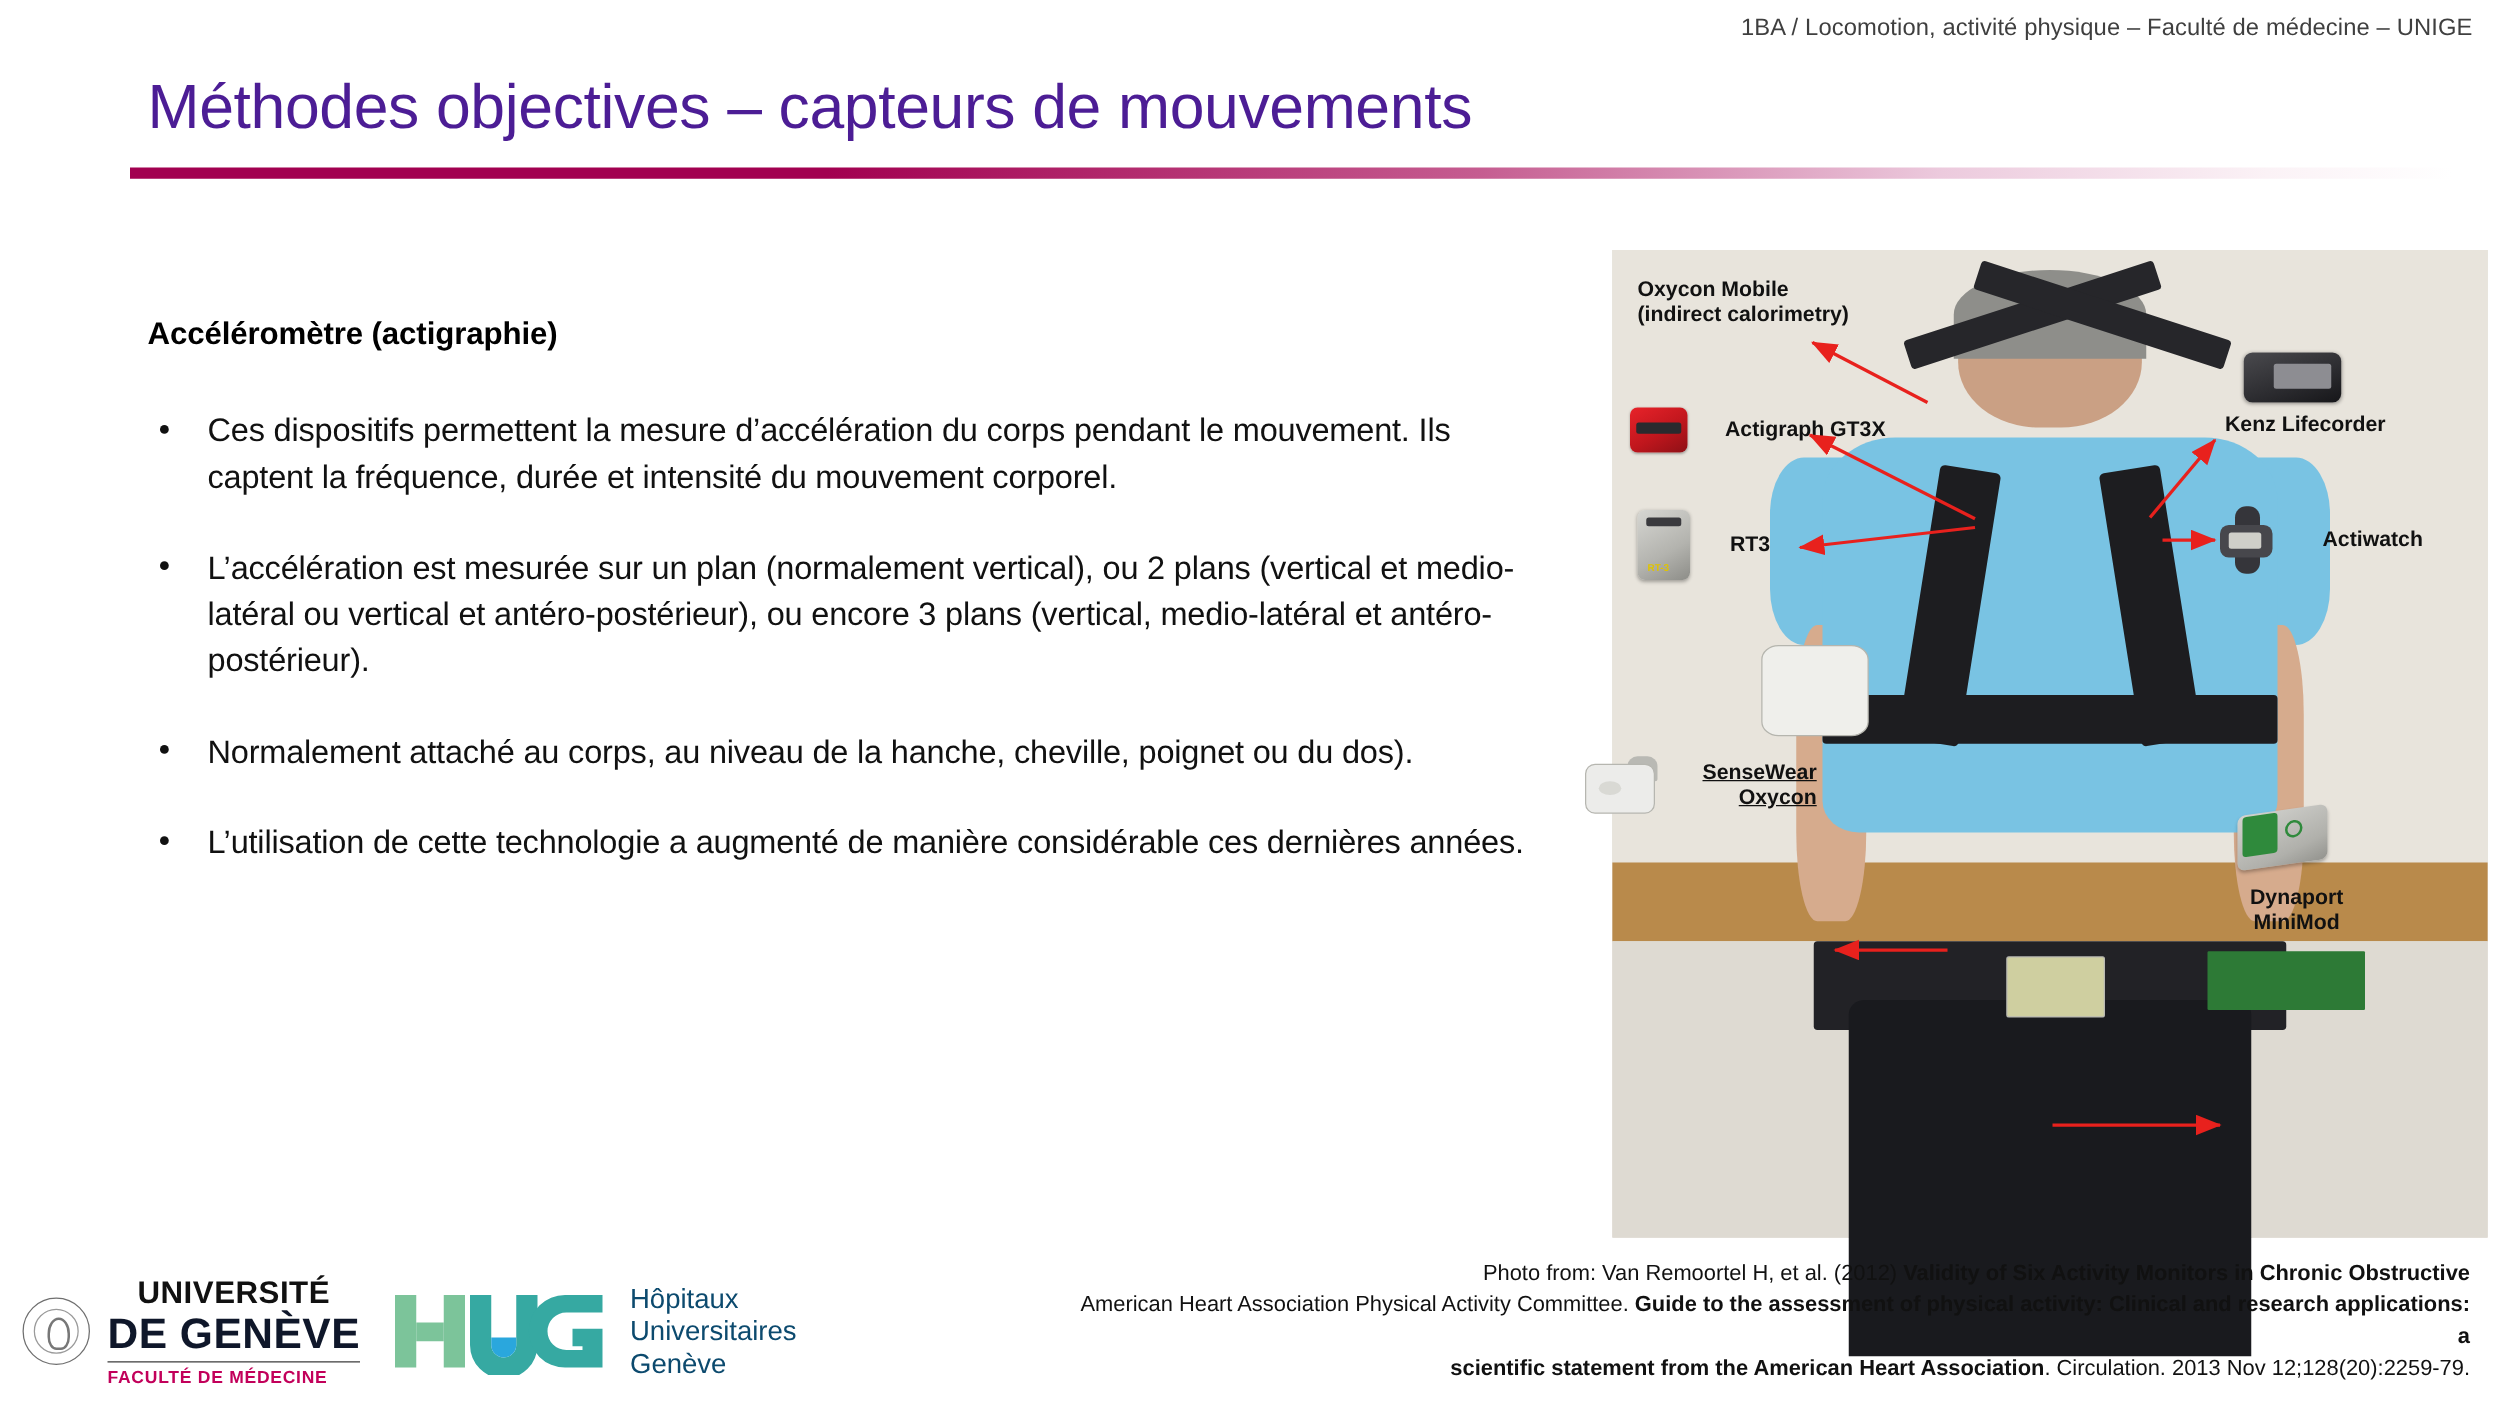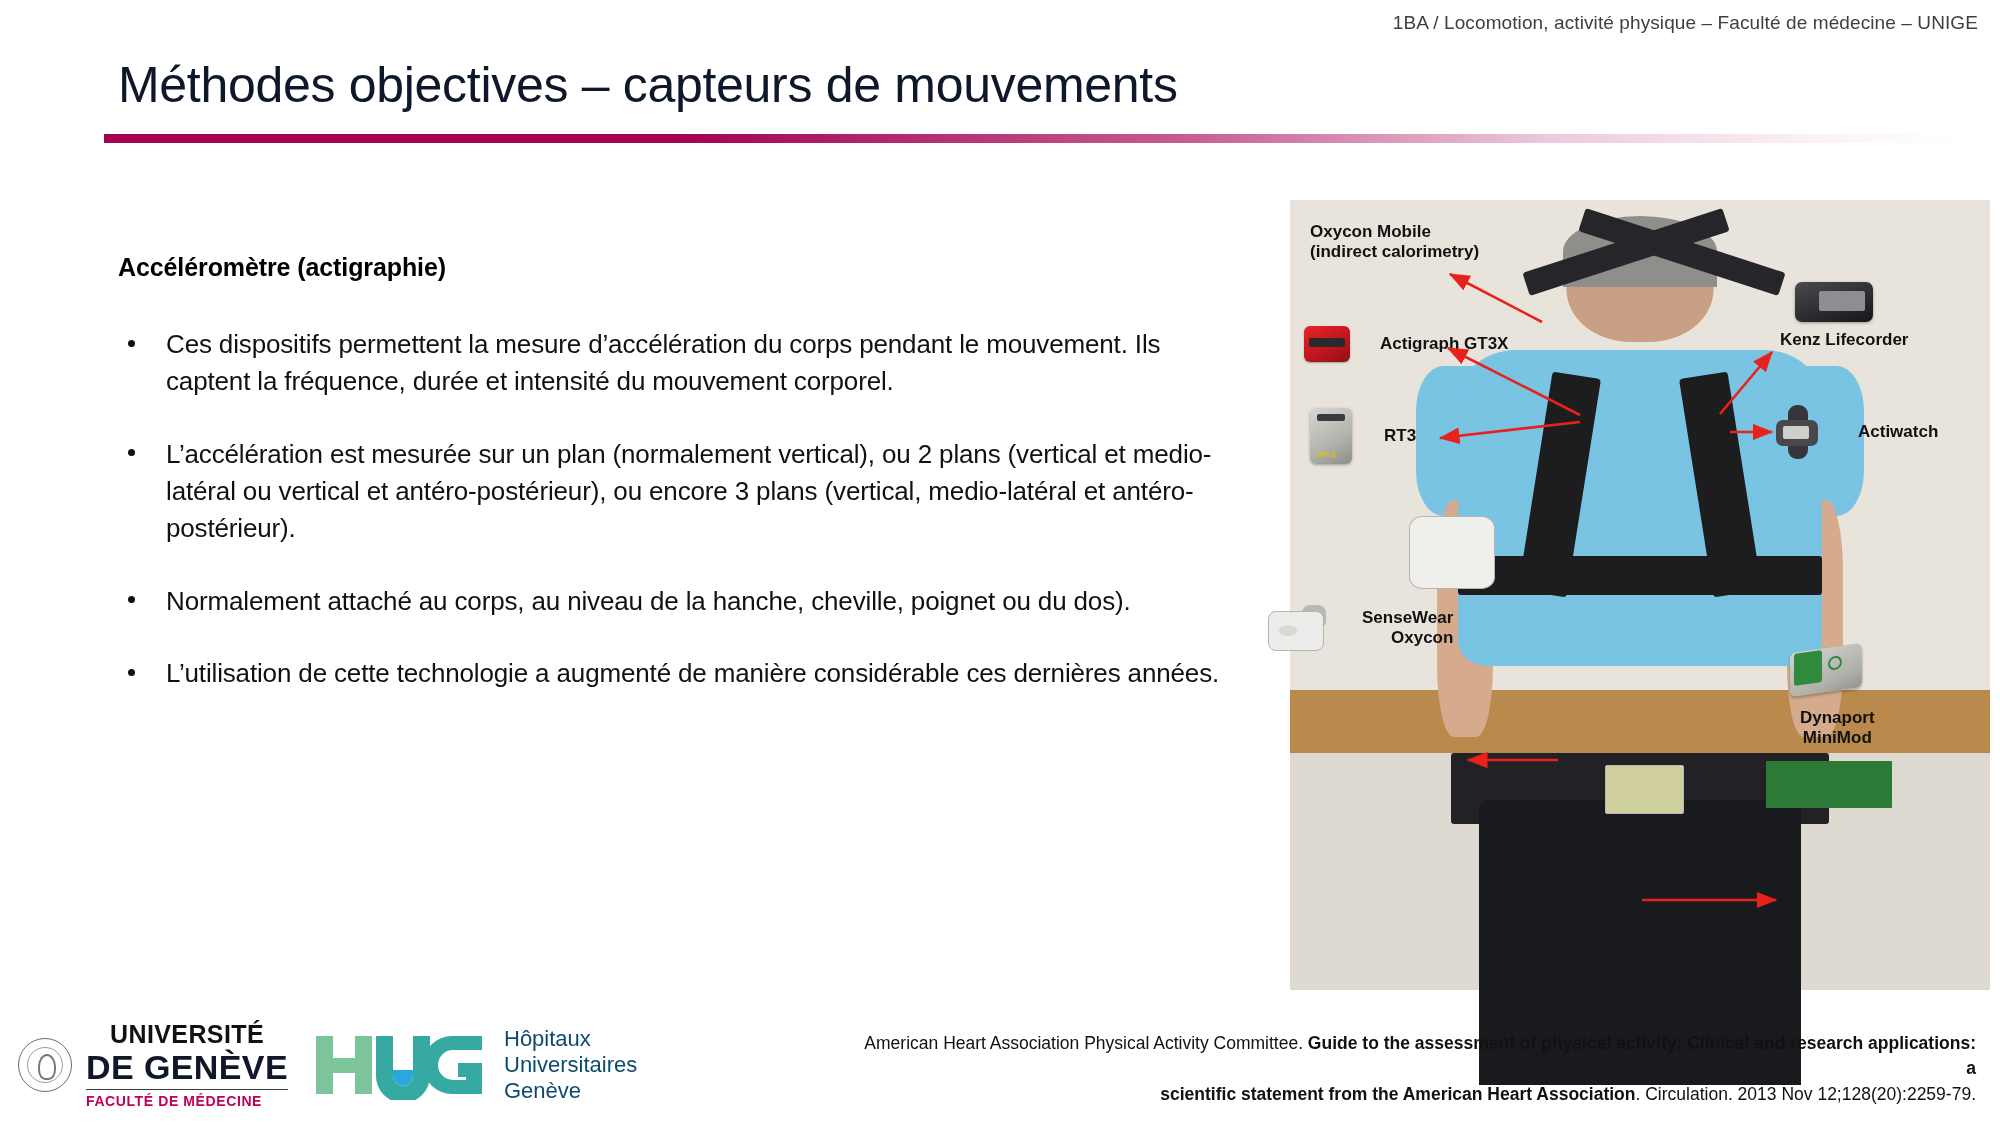--- a/index.html
+++ b/index.html
@@ -14,21 +14,21 @@
 
   
   .course-header{
     position:absolute;top:12px;right:22px;
     font-size:19px;color:#3f3f3f;letter-spacing:.1px;white-space:nowrap;
   }
 
   
   .slide-title{
     position:absolute;left:118px;top:56px;
-    font-size:50px;font-weight:400;color:#0f172a;letter-spacing:-.3px;
+    font-size:50px;font-weight:400;color:#4c1d95;letter-spacing:-.3px;
     white-space:nowrap;
   }
   .title-rule{
     position:absolute;left:104px;top:134px;width:1858px;height:9px;
     background:linear-gradient(to right,#a20050 0%,#a20050 30%,#c55c90 58%,#eccadd 78%,#fbf2f6 92%,#ffffff 100%);
   }
 
   
   .content{
     position:absolute;left:118px;top:253px;width:1130px;
@@ -344,21 +344,21 @@
         <span class="face"></span>
       </div>
       <div class="cap">Actiwatch</div>
     </div>
 
     <div class="thumb" style="left:-22px;top:405px;display:flex;align-items:center;gap:12px;">
       <div class="dev-sensewear">
         <span class="clip"></span>
         <span class="body"></span>
       </div>
-      <div class="cap" style="text-align:right;">
+      <div class="cap" style="text-align:right;text-decoration:underline;">
         <span>SenseWear</span><br>
         <span>Oxycon</span>
       </div>
     </div>
 
     <div class="thumb" style="left:490px;top:440px;text-align:center;">
       <div class="dev-dynaport" style="margin:0 auto 8px auto;">
         <span class="case"></span>
         <span class="lbl"></span>
         <span class="dot"></span>
@@ -387,20 +387,23 @@
       <line x1="440" y1="232" x2="482" y2="232" stroke="#e8211d" stroke-width="2.6" marker-end="url(#ah)"></line>
 
       <line x1="268" y1="560" x2="178" y2="560" stroke="#e8211d" stroke-width="2.6" marker-end="url(#ah)"></line>
 
       <line x1="352" y1="700" x2="486" y2="700" stroke="#e8211d" stroke-width="2.6" marker-end="url(#ah)"></line>
     </svg>
   </div>
 
   <div class="citation">
     <div>
+      <span>Photo from: Van Remoortel H, et al. (2012) </span><b>Validity of Six Activity Monitors in Chronic Obstructive</b>
+    </div>
+    <div>
       <span>American Heart Association Physical Activity Committee. </span><b>Guide to the assessment of physical activity: Clinical and research applications: a</b>
     </div>
     <div>
       <b>scientific statement from the American Heart Association</b><span>. Circulation. 2013 Nov 12;128(20):2259-79.</span>
     </div>
   </div>
 
   <div class="logos">
 
     <div class="unige">

